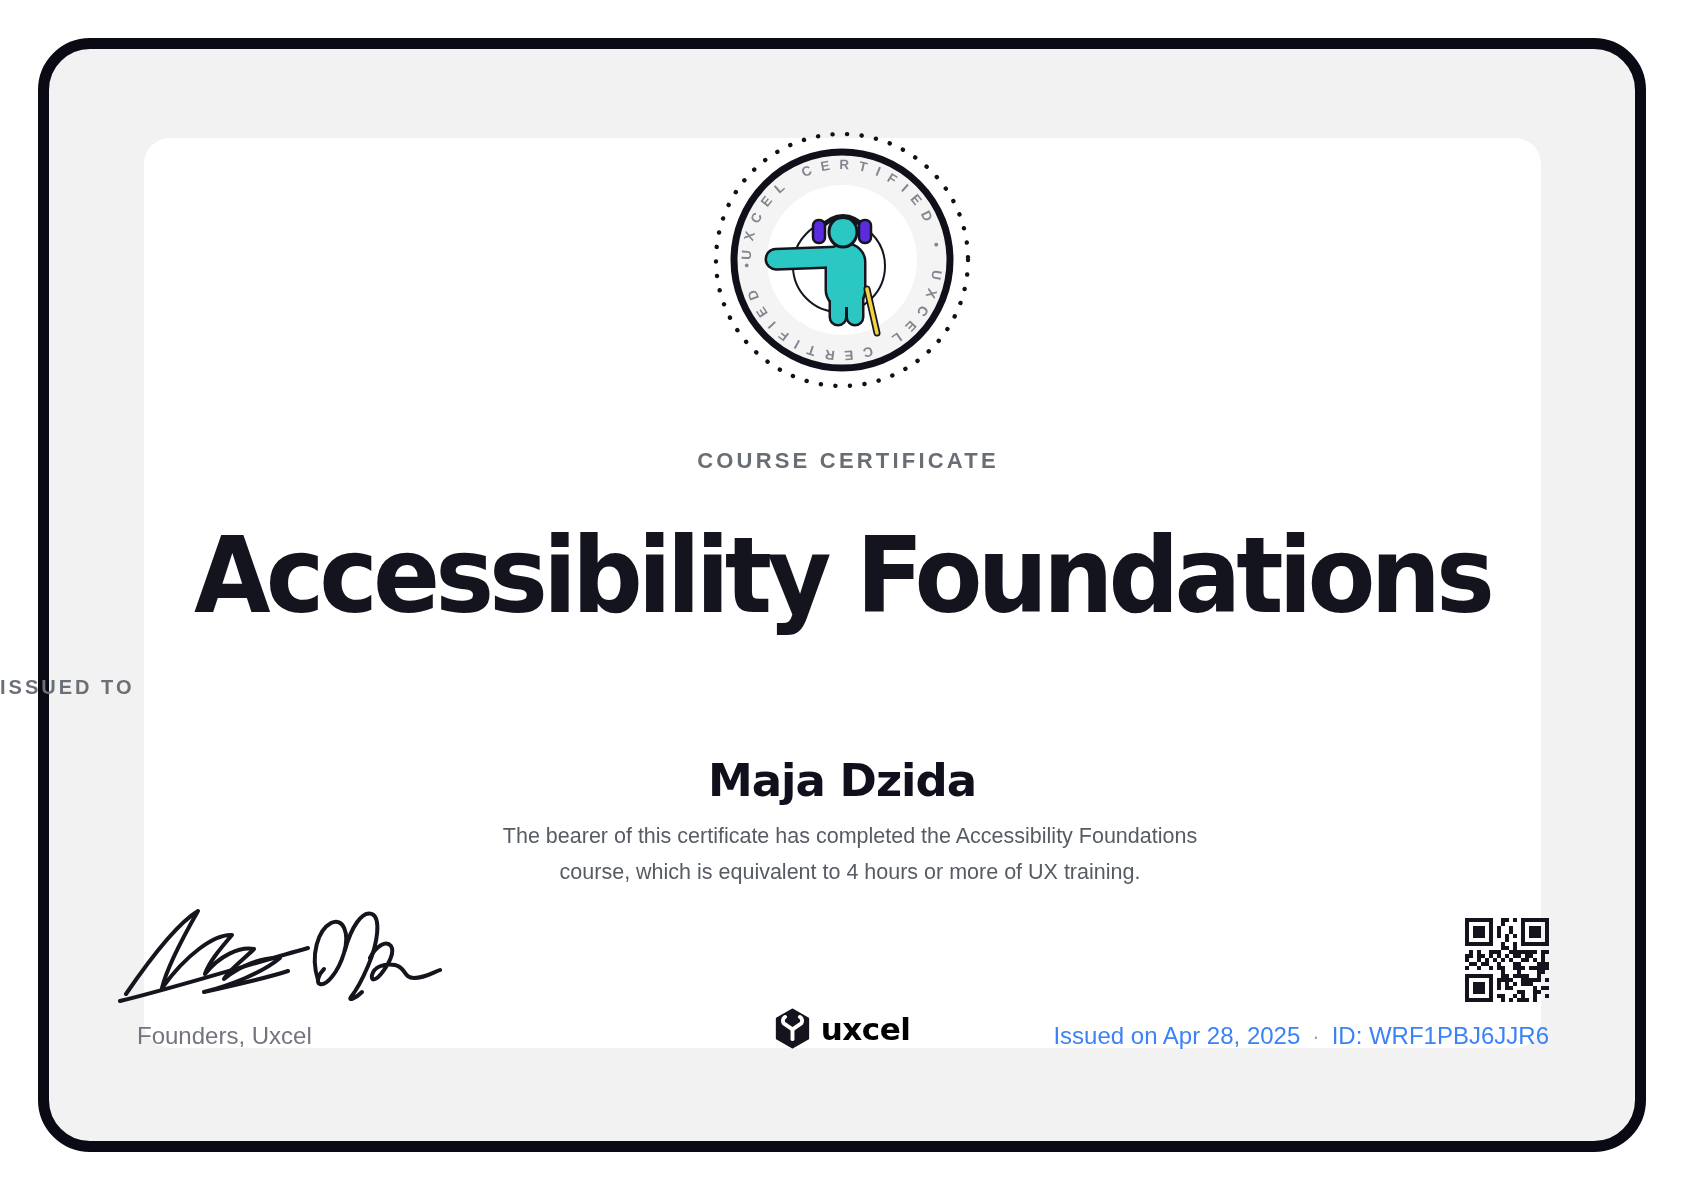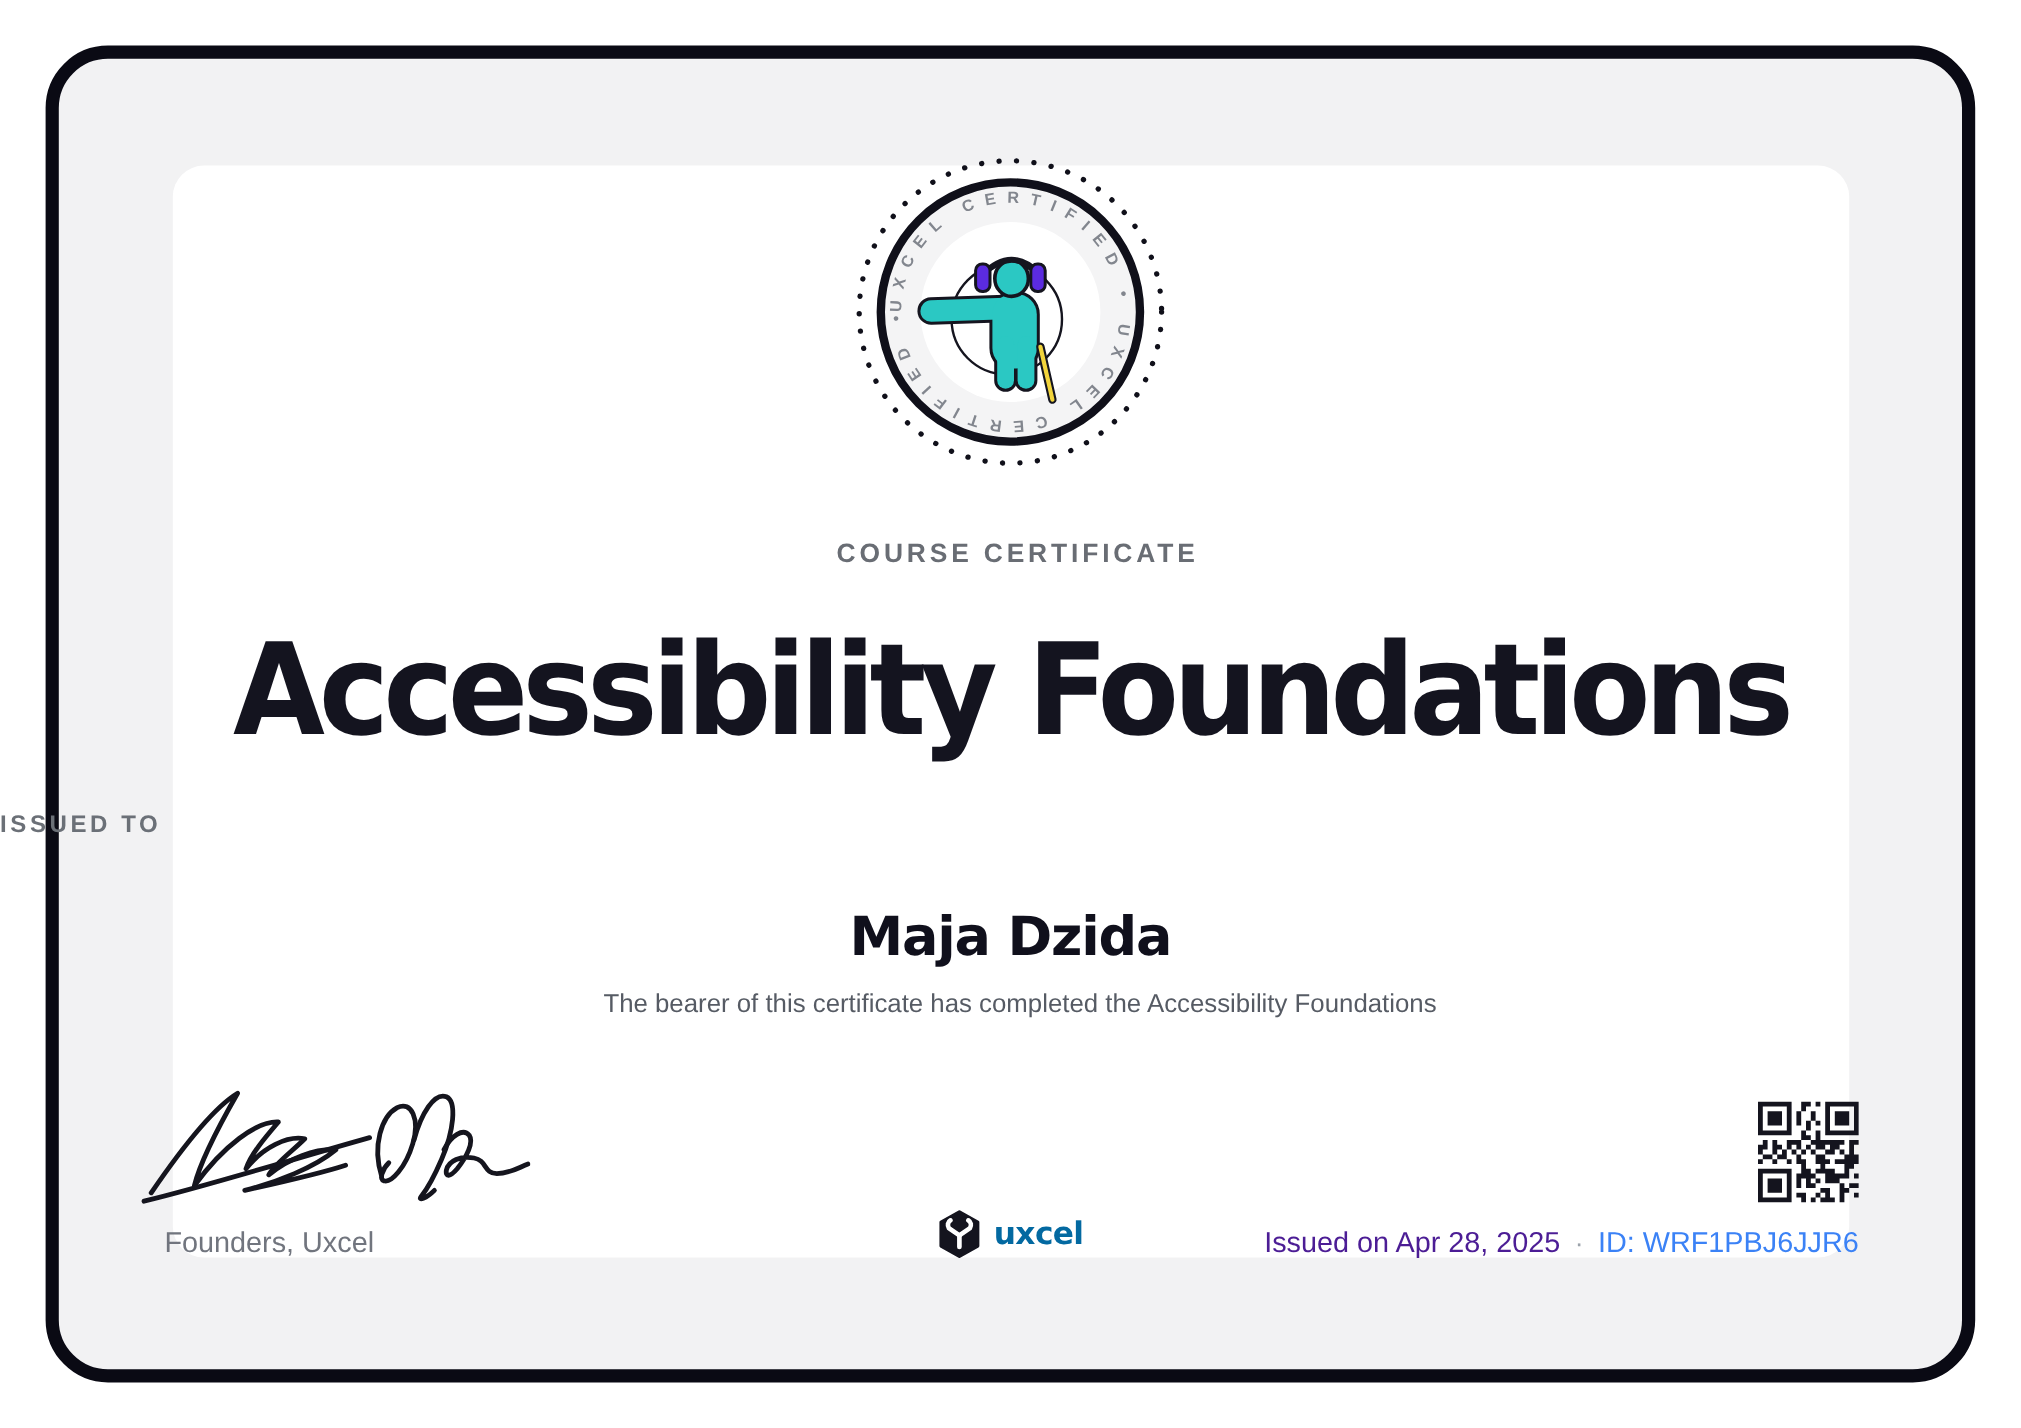--- a/index.html
+++ b/index.html
@@ -19,25 +19,25 @@
              font-size:20px;font-weight:700;letter-spacing:3px;color:#6B7077;}
   .recipient{position:absolute;left:0;right:0;top:722px;text-align:center;
              font-family:"DejaVu Sans",sans-serif;font-weight:700;font-size:45px;
              letter-spacing:-1px;color:#10101C;margin-top:32px;}
   .description{position:absolute;left:0;right:0;top:818px;text-align:center;
                font-size:21.5px;line-height:36px;color:#565B64;margin-left:16px;}
   .signatures{position:absolute;left:112px;top:893px;width:330px;height:118px;}
   .founders{position:absolute;left:137px;top:1022px;font-size:24px;color:#71757E;}
   .brand{position:absolute;left:0;right:0;top:1008px;display:flex;align-items:center;
          justify-content:center;gap:10px;}
-  .brand-word{font-family:"DejaVu Sans",sans-serif;font-weight:700;font-size:26px;
-              letter-spacing:-0.5px;color:#0369a1;}
+  .brand-word{font-family:"DejaVu Sans",sans-serif;font-weight:700;font-size:31px;
+              letter-spacing:-0.5px;color:#000000;}
   .issue-line{position:absolute;right:135px;top:1022px;display:flex;align-items:baseline;
               gap:12px;font-size:24px;white-space:nowrap;}
-  .issue-on{color:#4c1d95;}
+  .issue-on{color:#3b82f6;}
   .issue-sep{color:#9CA3AB;font-size:22px;}
   .issue-id{color:#3b82f6;text-align:center;}
   .qr{position:absolute;right:135px;top:918px;width:84px;height:84px;}
 </style>
 </head>
 <body>
 
 <div class="page">
   <div class="frame">
     <div class="panel"></div>
@@ -79,20 +79,21 @@
   <div class="eyebrow">COURSE CERTIFICATE</div>
 
   <div class="title">Accessibility Foundations</div>
 
   <div class="issued-to">ISSUED TO</div>
 
   <div class="recipient">Maja Dzida</div>
 
   <div class="description">
     <div>The bearer of this certificate has completed the Accessibility Foundations</div>
+    <div>course, which is equivalent to 4 hours or more of UX training.</div>
   </div>
 
   <svg class="signatures" viewBox="0 0 330 118" xmlns="http://www.w3.org/2000/svg">
     <g fill="none" stroke="#15151E" stroke-width="4" stroke-linecap="round" stroke-linejoin="round">
       <g>
         <path d="M14,101 C40,63 66,30 86,18 C70,46 55,74 50,95 C74,62 102,41 120,42 C108,56 97,69 93,81 C107,63 128,53 142,56 C132,66 117,77 112,86 C129,72 151,64 168,65 C150,80 119,92 92,99 C128,91 158,84 176,78"></path>
         <path d="M8,108 C62,95 132,73 196,55"></path>
       </g>
       <g>
         <path d="M206,87 C198,62 206,37 219,30 C231,24 238,40 232,60 C226,80 214,93 208,91 C204,90 206,82 212,76"></path>

